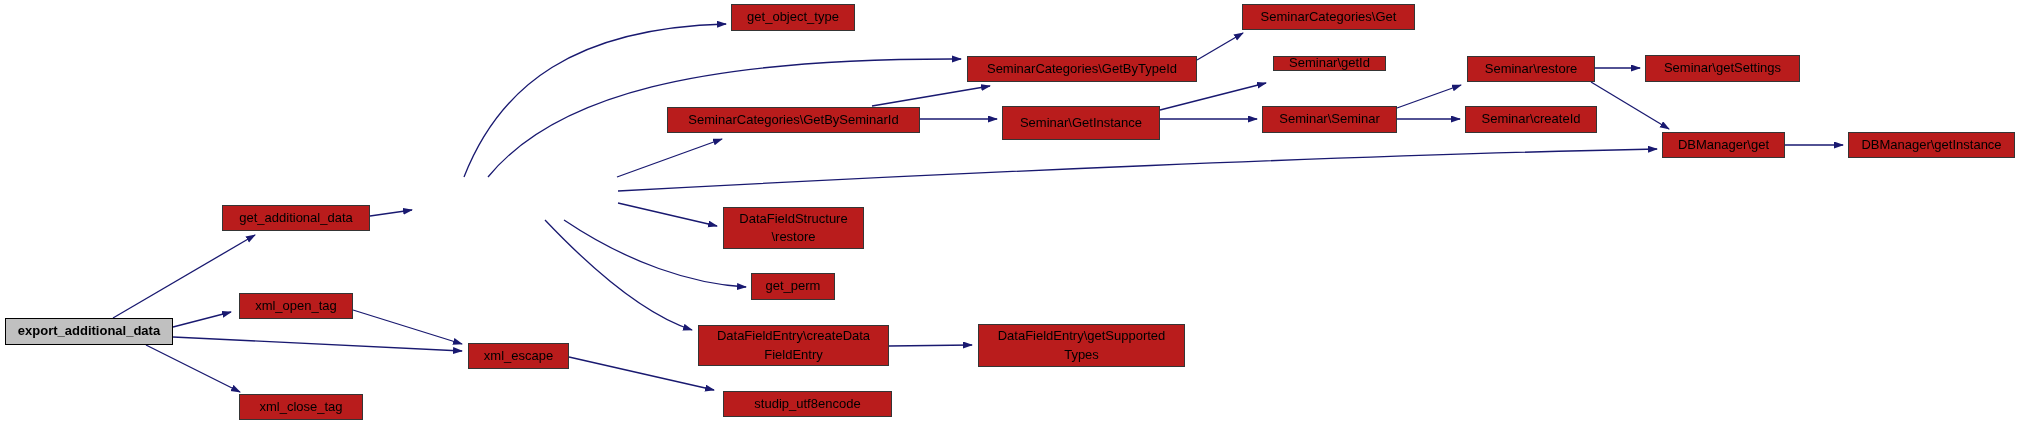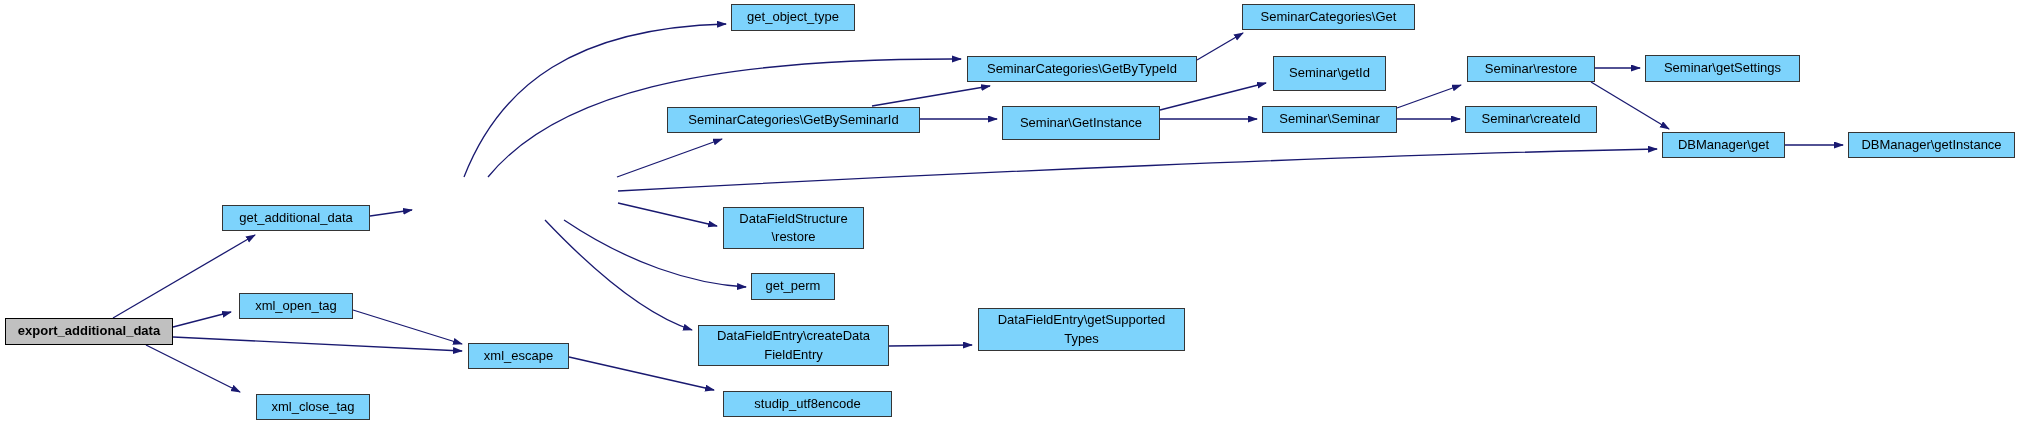--- a/index.html
+++ b/index.html
@@ -8,21 +8,21 @@
     width:2029px;height:427px;
     background:#ffffff;
     font-family:"Liberation Sans", sans-serif;
     overflow:hidden;
   }
   .edges{position:absolute;left:0;top:0;width:2029px;height:427px;}
   .edge{fill:none;stroke:#191970;stroke-width:1.3px;}
   .node{
     position:absolute;
     box-sizing:border-box;
-    background:#7dd3fc;
+    background:#b91c1c;
     border:1px solid #353535;
     display:flex;align-items:center;justify-content:center;
     font-size:13px;line-height:1.42;color:#000000;
     text-align:center;white-space:pre-line;
     cursor:pointer;
   }
   .node.highlight{
     background:#c0c0c0;
     border:1.5px solid #000000;
     font-weight:bold;
@@ -62,36 +62,36 @@
     <path class="edge" d="M 1397,108 L 1461,85" marker-end="url(#arrow)"></path>
     <path class="edge" d="M 1397,119 L 1460,119" marker-end="url(#arrow)"></path>
     <path class="edge" d="M 1595,68 L 1640,68" marker-end="url(#arrow)"></path>
     <path class="edge" d="M 1591,82 L 1669,129" marker-end="url(#arrow)"></path>
     <path class="edge" d="M 1785,145 L 1843,145" marker-end="url(#arrow)"></path>
   </svg>
 
   <div class="node highlight" style="left:5px;top:318px;width:168px;height:27px"><span>export_additional_data</span></div>
   <div class="node" style="left:222px;top:205px;width:148px;height:26px"><span>get_additional_data</span></div>
   <div class="node" style="left:239px;top:293px;width:114px;height:26px"><span>xml_open_tag</span></div>
-  <div class="node" style="left:256px;top:394px;width:114px;height:26px"><span>xml_close_tag</span></div>
+  <div class="node" style="left:239px;top:394px;width:124px;height:26px"><span>xml_close_tag</span></div>
   <div class="node" style="left:468px;top:343px;width:101px;height:26px"><span>xml_escape</span></div>
   <div class="node" style="left:731px;top:4px;width:124px;height:27px"><span>get_object_type</span></div>
   <div class="node" style="left:667px;top:107px;width:253px;height:26px"><span>SeminarCategories\GetBySeminarId</span></div>
   <div class="node" style="left:723px;top:207px;width:141px;height:42px"><span>DataFieldStructure
 \restore</span></div>
   <div class="node" style="left:751px;top:273px;width:84px;height:27px"><span>get_perm</span></div>
   <div class="node" style="left:698px;top:325px;width:191px;height:41px"><span>DataFieldEntry\createData
 FieldEntry</span></div>
   <div class="node" style="left:723px;top:391px;width:169px;height:26px"><span>studip_utf8encode</span></div>
   <div class="node" style="left:967px;top:56px;width:230px;height:26px"><span>SeminarCategories\GetByTypeId</span></div>
   <div class="node" style="left:1002px;top:106px;width:158px;height:34px"><span>Seminar\GetInstance</span></div>
-  <div class="node" style="left:978px;top:308px;width:207px;height:43px"><span>DataFieldEntry\getSupported
+  <div class="node" style="left:978px;top:324px;width:207px;height:43px"><span>DataFieldEntry\getSupported
 Types</span></div>
   <div class="node" style="left:1242px;top:4px;width:173px;height:26px"><span>SeminarCategories\Get</span></div>
-  <div class="node" style="left:1273px;top:56px;width:113px;height:35px"><span>Seminar\getId</span></div>
+  <div class="node" style="left:1273px;top:56px;width:113px;height:15px"><span>Seminar\getId</span></div>
   <div class="node" style="left:1262px;top:106px;width:135px;height:27px"><span>Seminar\Seminar</span></div>
   <div class="node" style="left:1467px;top:56px;width:128px;height:26px"><span>Seminar\restore</span></div>
   <div class="node" style="left:1465px;top:106px;width:132px;height:27px"><span>Seminar\createId</span></div>
   <div class="node" style="left:1645px;top:55px;width:155px;height:27px"><span>Seminar\getSettings</span></div>
   <div class="node" style="left:1662px;top:132px;width:123px;height:26px"><span>DBManager\get</span></div>
   <div class="node" style="left:1848px;top:132px;width:167px;height:26px"><span>DBManager\getInstance</span></div>
 
 </div>
 
 </body></html>

